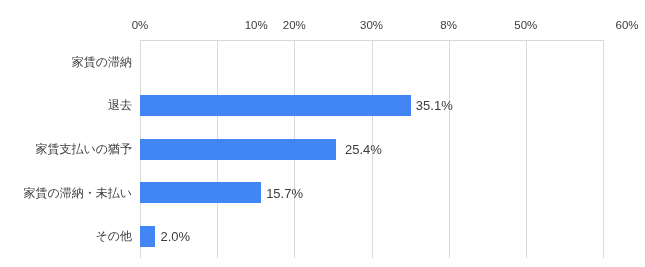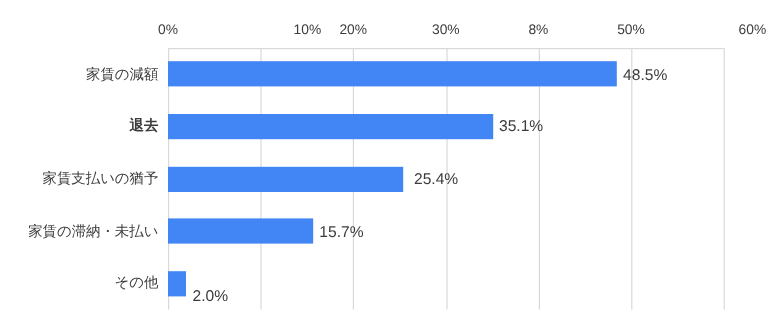--- a/index.html
+++ b/index.html
@@ -98,57 +98,53 @@
 </style>
 </head>
 <body>
 
 <div id="chart-root">
 
 
   <div class="axis-top-line"></div>
 
   <div class="ylabels" id="ylabels">
-      <div class="ylabel" style="top: 21.8px; color: rgb(60, 60, 60);">家賃の減額</div>
-      <div class="ylabel" style="top: 65.4px; color: rgb(60, 60, 60); font-weight: bold;">退去</div>
+      <div class="ylabel" style="top: 21.8px; color: rgb(60, 60, 60);">家賃の滞納</div>
+      <div class="ylabel" style="top: 65.4px; color: rgb(60, 60, 60);">退去</div>
       <div class="ylabel" style="top: 152.6px; color: rgb(60, 60, 60);">家賃の滞納・未払い</div>
       <div class="ylabel" style="top: 109px; color: rgb(60, 60, 60);">家賃支払いの猶予</div>
       <div class="ylabel" style="top: 196.2px; color: rgb(60, 60, 60);">その他</div>
     </div>
 
   <div class="plot" id="plot">
       <div class="gridline" style="left: 0px; background: rgb(217, 217, 217);"></div>
       <div class="xtick-label" style="left: 0px; color: rgb(60, 60, 60);">0%</div>
       <div class="gridline" style="left: 77.1667px; background: rgb(217, 217, 217);"></div>
       <div class="xtick-label" style="left: 77.1667px; color: rgb(60, 60, 60); margin-left: 39px;">10%</div>
       <div class="gridline" style="left: 154.333px; background: rgb(217, 217, 217);"></div>
       <div class="xtick-label" style="left: 154.333px; color: rgb(60, 60, 60);">20%</div>
       <div class="gridline" style="left: 231.5px; background: rgb(217, 217, 217);"></div>
       <div class="xtick-label" style="left: 231.5px; color: rgb(60, 60, 60);">30%</div>
       <div class="gridline" style="left: 308.667px; background: rgb(217, 217, 217);"></div>
       <div class="xtick-label" style="left: 308.667px; color: rgb(60, 60, 60);">8%</div>
       <div class="gridline" style="left: 385.833px; background: rgb(217, 217, 217);"></div>
       <div class="xtick-label" style="left: 385.833px; color: rgb(60, 60, 60);">50%</div>
       <div class="gridline" style="left: 463px; background: rgb(217, 217, 217);"></div>
       <div class="xtick-label" style="left: 463px; color: rgb(60, 60, 60); padding-left: 48px;">60%</div>
-      <div class="row" style="top: 11.3px; height: 21px;">
-        <div class="bar" style="width: 374.258px; background: rgb(66, 133, 244);"></div>
-        <div class="bar-value" style="left: 374.258px; color: rgb(60, 60, 60);">48.5%</div>
-      </div>
       <div class="row" style="top: 54.9px; height: 21px;">
         <div class="bar" style="width: 270.855px; background: rgb(66, 133, 244);"></div>
         <div class="bar-value" style="left: 270.855px; color: rgb(60, 60, 60);">35.1%</div>
       </div>
       <div class="row" style="top: 98.5px; height: 21px;">
         <div class="bar" style="width: 196.003px; background: rgb(66, 133, 244);"></div>
         <div class="bar-value" style="left: 200px; color: rgb(60, 60, 60);">25.4%</div>
       </div>
       <div class="row" style="top: 142.1px; height: 21px; padding-left: 35px;">
         <div class="bar" style="width: 121.152px; background: rgb(66, 133, 244);"></div>
         <div class="bar-value" style="left: 121.152px; color: rgb(60, 60, 60);">15.7%</div>
       </div>
       <div class="row" style="top: 185.7px; height: 21px;">
         <div class="bar" style="width: 15.4333px; background: rgb(66, 133, 244);"></div>
-        <div class="bar-value" style="left: 15.4333px; color: rgb(60, 60, 60); margin-top: 10px;">2.0%</div>
+        <div class="bar-value" style="left: 15.4333px; color: rgb(60, 60, 60);">2.0%</div>
       </div>
     </div>
 
 </div>
 
 </body></html>

